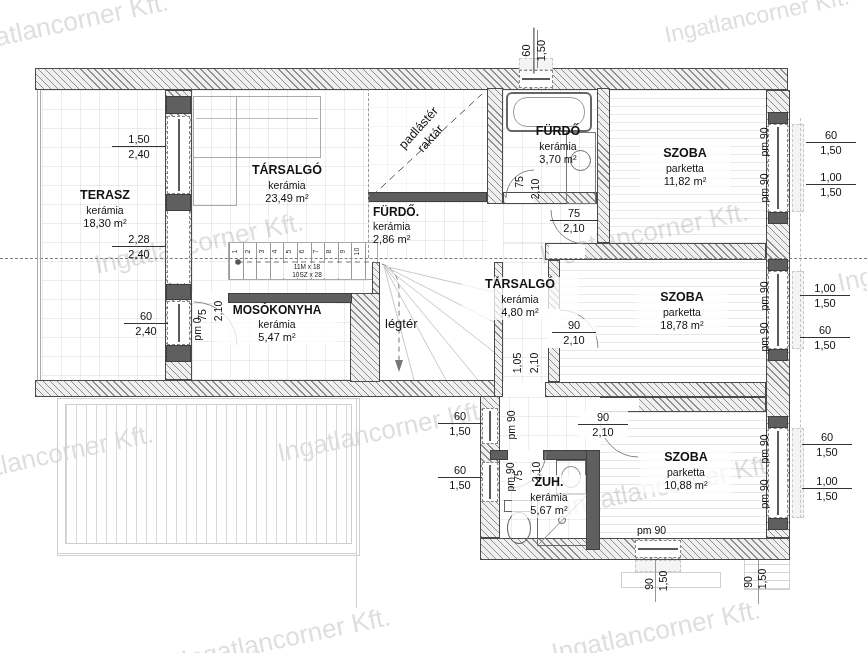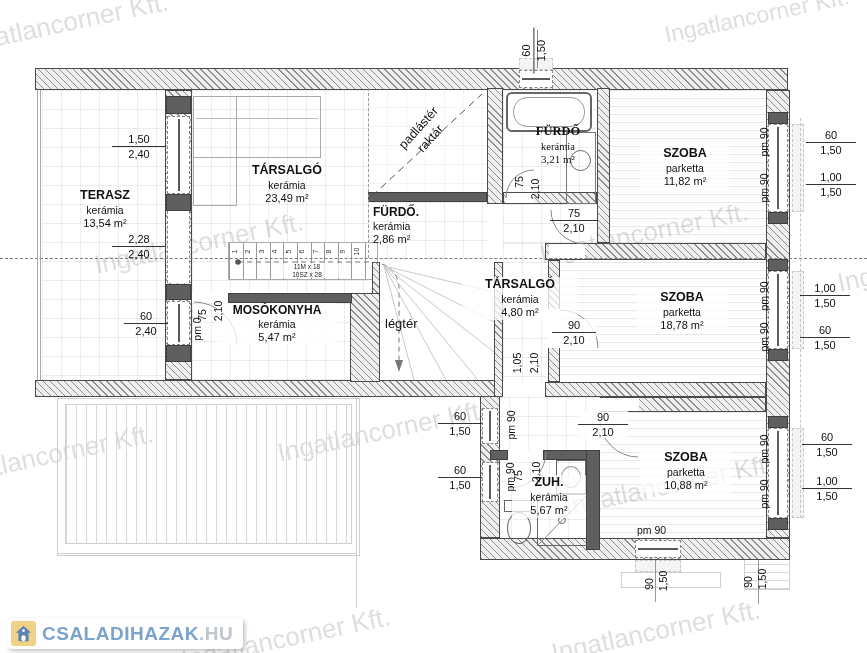--- a/index.html
+++ b/index.html
@@ -200,36 +200,36 @@
   <div class="abs" style="left:561px;top:466px;width:20px;height:22px;border:1px solid #999;border-radius:50%;"></div>
   <div class="abs" style="left:537px;top:494px;width:51px;height:52px;border:1px solid #666;"></div>
   <div class="abs" style="left:558px;top:516px;width:8px;height:8px;border:1px solid #666;border-radius:50%;"></div>
   <div class="abs" style="left:193px;top:96px;width:128px;height:62px;border:1px solid #aaa;"></div>
   <div class="abs" style="left:193px;top:96px;width:44px;height:110px;border:1px solid #aaa;"></div>
   <div class="abs" style="left:196px;top:118px;width:122px;height:1px;background:#bbb;"></div>
 
   <div class="abs room" style="left:60px;top:188px;width:90px;">
     <div class="nm">TERASZ</div>
     <div class="fin">kerámia</div>
-    <div class="ar">13,54 m²</div>
+    <div class="ar">18,30 m²</div>
   </div>
   <div class="abs room" style="left:237px;top:163px;width:100px;">
     <div class="nm">TÁRSALGÓ</div>
     <div class="fin">kerámia</div>
     <div class="ar">23,49 m²</div>
   </div>
   <div class="abs room" style="left:373px;top:205px;width:70px;text-align:left;">
     <div class="nm" style="font-size:12px;">FÜRDŐ.</div>
     <div class="fin">kerámia</div>
     <div class="ar">2,86 m²</div>
   </div>
-  <div class="abs room" style="left:504px;top:124px;width:108px;font-family:Liberation Serif, serif;">
+  <div class="abs room" style="left:504px;top:124px;width:108px;">
     <div class="nm">FÜRDŐ</div>
     <div class="fin">kerámia</div>
-    <div class="ar">3,21 m²</div>
+    <div class="ar">3,70 m²</div>
   </div>
   <div class="abs room" style="left:640px;top:146px;width:90px;background:rgba(255,255,255,.75);">
     <div class="nm">SZOBA</div>
     <div class="fin">parketta</div>
     <div class="ar">11,82 m²</div>
   </div>
   <div class="abs room" style="left:462px;top:277px;width:116px;background:rgba(255,255,255,.75);">
     <div class="nm">TÁRSALGÓ</div>
     <div class="fin">kerámia</div>
     <div class="ar">4,80 m²</div>
@@ -336,25 +336,14 @@
   </div>
   <span class="abs rot" style="left:492px;top:471px;width:36px;">pm 90</span>
   <span class="abs rot" style="left:506px;top:470px;width:24px;">75</span>
   <span class="abs rot" style="left:521px;top:466px;width:30px;">2,10</span>
   <span class="abs" style="left:637px;top:524px;font-size:10.5px;">pm 90</span>
   <span class="abs rot" style="left:637px;top:578px;width:24px;">90</span>
   <span class="abs rot" style="left:648px;top:575px;width:30px;">1,50</span>
   <span class="abs rot" style="left:736px;top:576px;width:24px;">90</span>
   <span class="abs rot" style="left:747px;top:573px;width:30px;">1,50</span>
 
-  <div class="abs logo">
-    <span class="ic">
-      <svg width="17" height="17" viewBox="0 0 20 20">
-        <path d="M10 1 L19 9 H16 V19 H4 V9 H1 Z" fill="#5b84b5"></path>
-        <rect x="7.5" y="12" width="5" height="7" rx="2.5" fill="#ffffff"></rect>
-        <circle cx="10" cy="6.5" r="1.6" fill="#ffffff"></circle>
-      </svg>
-    </span>
-    <span class="t1">CSALADIHAZAK</span>
-    <span class="t2">.HU</span>
-  </div>
 
 </div>
 
 </body></html>

